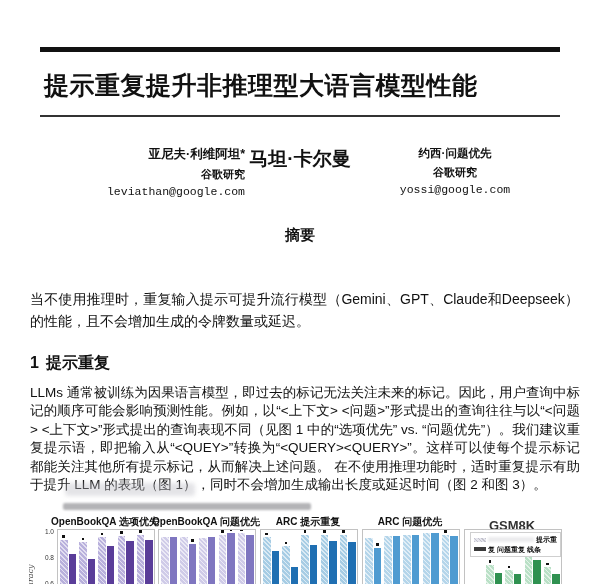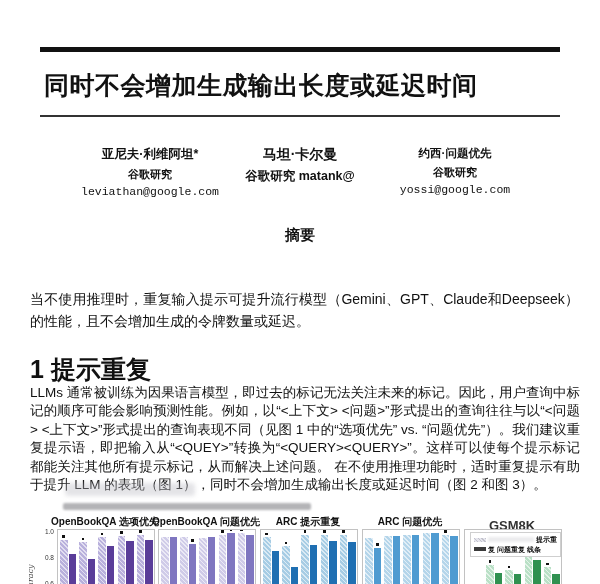--- a/index.html
+++ b/index.html
@@ -5,35 +5,35 @@
   html,body{margin:0;padding:0;background:#fff;}
   #page{position:relative;width:600px;height:584px;background:#ffffff;overflow:hidden;
         font-family:"Liberation Sans","DejaVu Sans",sans-serif;color:#111;}
   .abs{position:absolute;}
   
   #rule-thick{left:40px;top:47px;width:520px;height:4.5px;background:#111;}
   #paper-title{left:44px;top:69px;width:540px;font-size:25px;font-weight:bold;letter-spacing:.5px;}
   #rule-thin{left:40px;top:115px;width:520px;height:1.6px;background:#333;}
   
   .author-col{top:146px;width:190px;text-align:center;}
-  #author-1{left:55px;}
+  #author-1{left:55px;text-align:right;}
   #author-2{left:205px;}
   #author-3{left:360px;}
   .author-name{font-weight:bold;font-size:12.5px;margin-bottom:4px;}
-  #author-2 .author-name{font-size:14px;}
+  #author-2 .author-name{font-size:19px;}
   #author-3 .author-name{font-size:11.5px;}
   .author-affil{font-weight:bold;font-size:11px;margin-bottom:3px;}
   #author-2 .author-affil{font-size:12.5px;}
   .author-email{font-family:"Liberation Mono","DejaVu Sans Mono",monospace;font-size:11.5px;}
   #author-2 .author-email{font-family:"Liberation Sans","DejaVu Sans",sans-serif;font-weight:bold;font-size:13px;}
   
   #abstract-heading{left:0;top:226px;width:600px;text-align:center;font-size:15px;font-weight:bold;}
   #abstract-text{left:30px;top:289px;width:549px;font-size:14px;line-height:21.5px;text-align:justify;}
   
-  #section-heading{left:30px;top:353px;font-size:25px;font-weight:bold;}
+  #section-heading{left:30px;top:353px;font-size:16px;font-weight:bold;}
   #section-num{margin-right:7px;}
   #body-text{left:30px;top:384px;width:550px;font-size:13.5px;line-height:18.4px;text-align:justify;}
   
   #smudge-a{left:65px;top:483px;width:130px;height:13px;background:rgba(185,185,192,.38);filter:blur(2px);border-radius:3px;}
   #smudge-b{left:63px;top:503px;width:248px;height:7px;background:rgba(105,105,112,.5);filter:blur(1px);border-radius:2px;}
   
   .chart-title{top:515px;text-align:center;font-weight:bold;font-size:10px;white-space:nowrap;}
   #ct-0{left:42px;width:126px;}
   #ct-1{left:143px;width:126px;}
   #ct-2{left:245px;width:126px;}
@@ -60,31 +60,30 @@
   #legend-swatch-1{background:#3a3a3a;}
   #legend-fade{flex:1 1 auto;height:5px;background:rgba(200,200,205,.35);filter:blur(1px);}
   .bar{position:absolute;}
 </style>
 </head>
 <body>
 
 <div id="page">
 
   <div class="abs" id="rule-thick"></div>
-  <div class="abs" id="paper-title">同时不会增加生成输出长度或延迟时间</div>
+  <div class="abs" id="paper-title">提示重复提升非推理型大语言模型性能</div>
   <div class="abs" id="rule-thin"></div>
 
   <div class="abs author-col" id="author-1">
     <div class="author-name">亚尼夫·利维阿坦*</div>
     <div class="author-affil">谷歌研究</div>
     <div class="author-email">leviathan@google.com</div>
   </div>
   <div class="abs author-col" id="author-2">
     <div class="author-name">马坦·卡尔曼</div>
-    <div class="author-affil">谷歌研究 matank@</div>
   </div>
   <div class="abs author-col" id="author-3">
     <div class="author-name">约西·问题优先</div>
     <div class="author-affil">谷歌研究</div>
     <div class="author-email">yossi@google.com</div>
   </div>
 
   <div class="abs" id="abstract-text">当不使用推理时，重复输入提示可提升流行模型（Gemini、GPT、Claude和Deepseek）的性能，且不会增加生成的令牌数量或延迟。</div>
   <div class="abs" id="abstract-heading">摘要</div>
 

